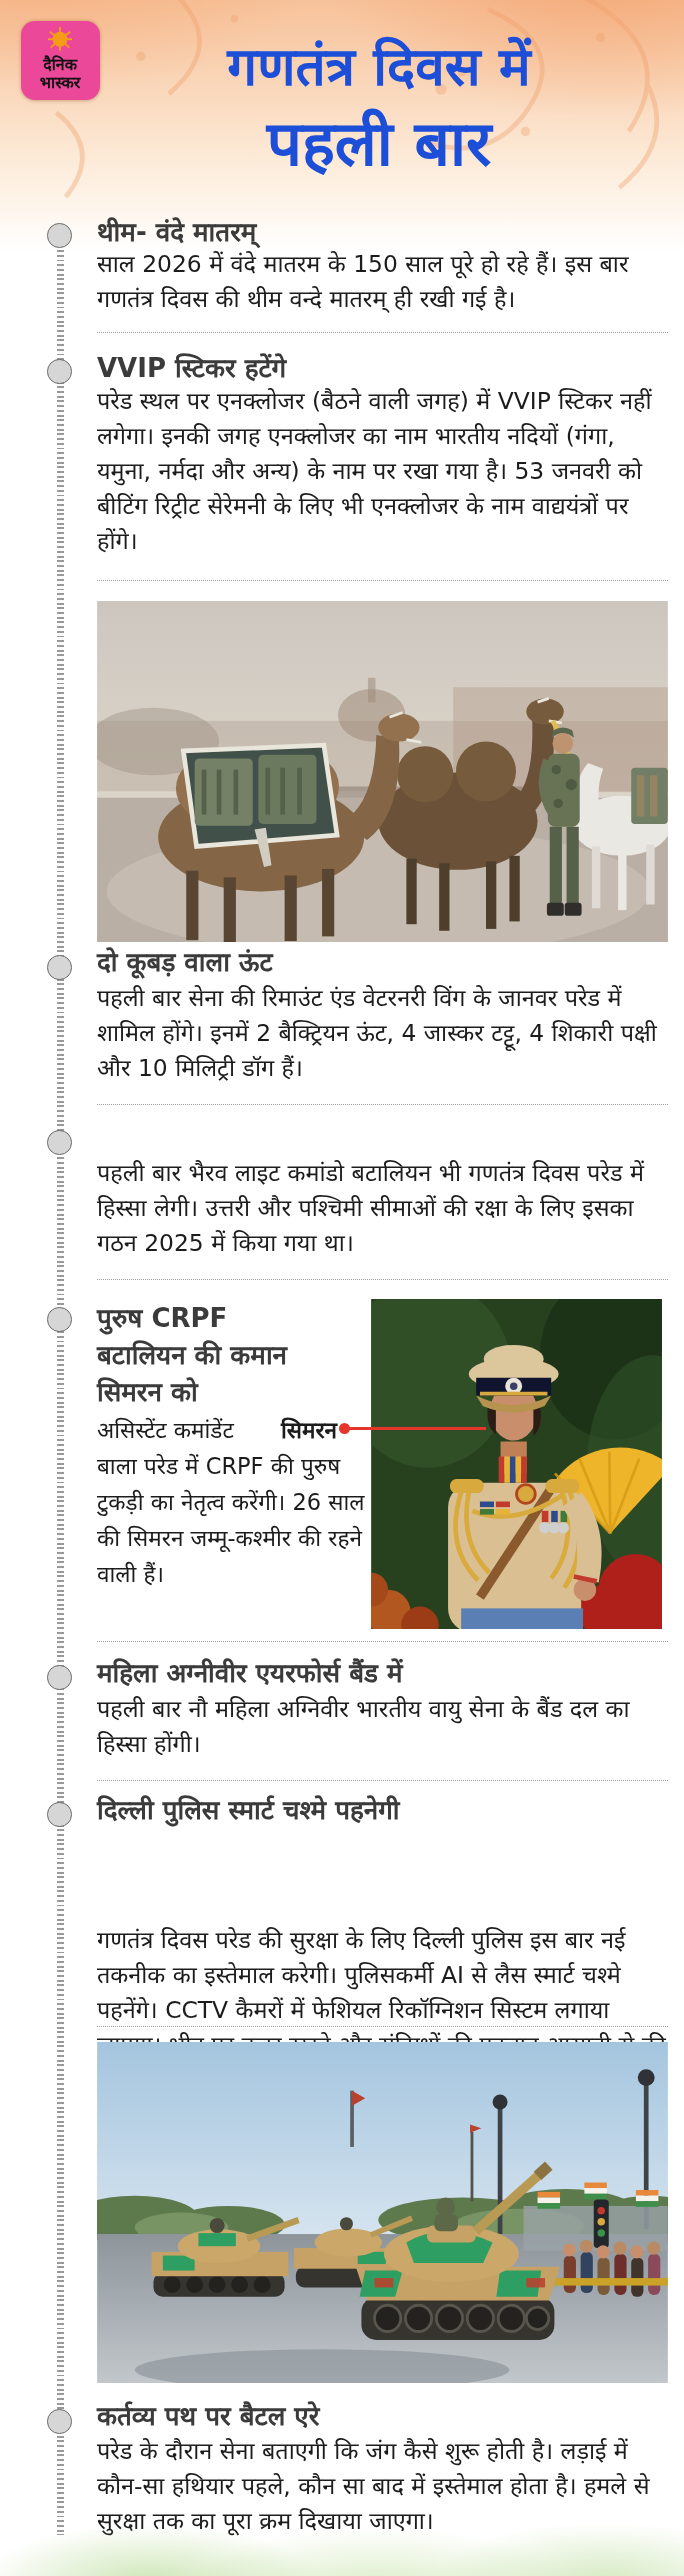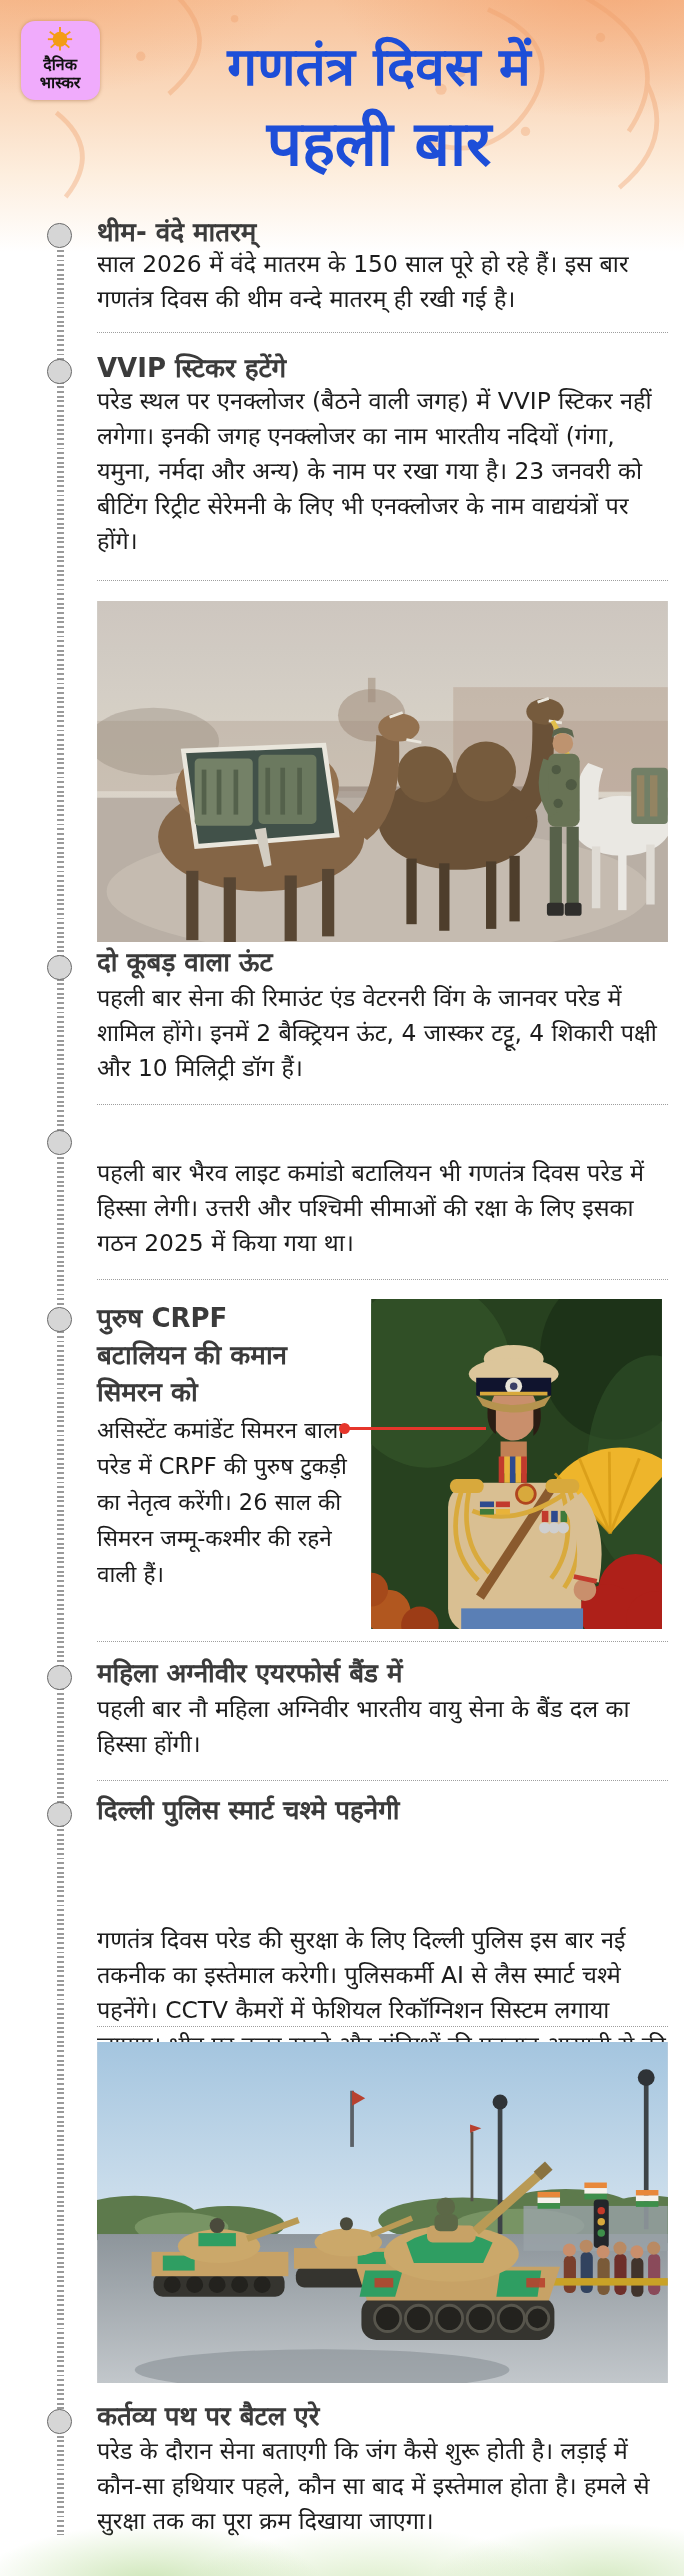--- a/index.html
+++ b/index.html
@@ -6,21 +6,21 @@
   .page{position:relative;width:685px;height:2576px;overflow:hidden;
         font-family:"DejaVu Sans","Liberation Sans",sans-serif;background:#ffffff;}
 
   
   .header-bg{position:absolute;left:0;top:0;width:685px;height:263px;
     background:
       radial-gradient(ellipse 394px 206px at 88% -10%, rgba(242,151,94,.55), rgba(242,151,94,0) 70%),
       radial-gradient(ellipse 394px 188px at 6% -14%, rgba(243,163,108,.5), rgba(243,163,108,0) 70%),
       linear-gradient(180deg,#f7c29a 0%,#fad9bd 36%,#fdeede 66%,#ffffff 96%);}
   .header-swirls{position:absolute;left:0;top:0;}
-  .logo{position:absolute;left:20.6px;top:20.6px;width:79px;height:79px;background:#f0abfc;
+  .logo{position:absolute;left:20.6px;top:20.6px;width:79px;height:79px;background:#ec4899;
         border-radius:14px;box-shadow:0 0.9px 3.8px rgba(120,60,10,.35);text-align:center;}
   .logo-sun{margin-top:6.6px;}
   .logo-txt{font-weight:bold;color:#121212;font-size:16px;line-height:18px;letter-spacing:0;}
   .title{position:absolute;left:89px;top:28px;width:580px;text-align:center;
          font-weight:bold;color:#1d4ed8;}
   .title .t1{font-size:53px;line-height:77px;}
   .title .t2{font-size:62px;line-height:77px;}
 
   
   .tl-line{position:absolute;left:57px;top:236px;width:6.6px;height:2299px;
@@ -31,21 +31,21 @@
   
   .sec-h{position:absolute;left:97px;width:574px;font-size:26px;font-weight:bold;
          color:#3b3b3b;line-height:38px;}
   .sec-b{position:absolute;left:97px;width:572px;font-size:23.4px;color:#1c1c1c;
          line-height:35px;}
   .sep{position:absolute;left:97px;width:571px;height:0;border-top:1.9px dotted #9e9e9e;}
   .photo{position:absolute;overflow:hidden;background:#ddd;}
   .photo svg{display:block;}
 
   .crpf-body{width:278px !important;font-size:22.5px !important;line-height:36px !important;}
-  .crpf-bold{font-weight:normal;}
+  .crpf-bold{font-weight:bold;margin-left:40px;}
   .pointer-line{position:absolute;left:347px;top:1427px;width:139px;height:2.8px;background:#e6352b;}
   .pointer-dot{position:absolute;left:339px;top:1423px;width:11.3px;height:11.3px;border-radius:50%;background:#e6352b;}
 
   .bottom-green{position:absolute;left:0;bottom:0;width:685px;height:141px;
     background:
       radial-gradient(ellipse 244px 84px at 22% 105%, rgba(144,199,94,.45), rgba(144,199,94,0) 70%),
       radial-gradient(ellipse 281px 94px at 55% 112%, rgba(160,208,110,.4), rgba(160,208,110,0) 70%),
       radial-gradient(ellipse 244px 84px at 88% 104%, rgba(144,199,94,.38), rgba(144,199,94,0) 70%);}
 </style>
 </head>
@@ -103,21 +103,21 @@
   <div class="bullet" style="top:1307px"></div>
   <div class="bullet" style="top:1665px"></div>
   <div class="bullet" style="top:1802px"></div>
   <div class="bullet" style="top:2409px"></div>
 
   <div class="sec-h" style="top:213px">थीम- वंदे मातरम्</div>
   <div class="sec-b" style="top:247px">साल 2026 में वंदे मातरम के 150 साल पूरे हो रहे हैं। इस बार गणतंत्र दिवस की थीम वन्दे मातरम् ही रखी गई है।</div>
   <div class="sep" style="top:332px"></div>
 
   <div class="sec-h" style="top:349px">VVIP स्टिकर हटेंगे</div>
-  <div class="sec-b" style="top:384px">परेड स्थल पर एनक्लोजर (बैठने वाली जगह) में VVIP स्टिकर नहीं लगेगा। इनकी जगह एनक्लोजर का नाम भारतीय नदियों (गंगा, यमुना, नर्मदा और अन्य) के नाम पर रखा गया है। 23 जनवरी को बीटिंग रिट्रीट सेरेमनी के लिए भी एनक्लोजर के नाम वाद्ययंत्रों पर होंगे।</div>
+  <div class="sec-b" style="top:384px">परेड स्थल पर एनक्लोजर (बैठने वाली जगह) में VVIP स्टिकर नहीं लगेगा। इनकी जगह एनक्लोजर का नाम भारतीय नदियों (गंगा, यमुना, नर्मदा और अन्य) के नाम पर रखा गया है। 53 जनवरी को बीटिंग रिट्रीट सेरेमनी के लिए भी एनक्लोजर के नाम वाद्ययंत्रों पर होंगे।</div>
   <div class="sep" style="top:580px"></div>
 
   <div class="photo" style="left:97px;top:601px;width:571px;height:341px" aria-label="republic-day-camel-parade-photo">
     <svg width="571" height="341" viewBox="0 0 609 364">
       <defs>
         <linearGradient id="fog" x1="0" y1="0" x2="0" y2="1">
           <stop offset="0" stop-color="#c9c2ba"></stop>
             <stop offset="0.55" stop-color="#d9d2c6"></stop>
             <stop offset="1" stop-color="#b9b0a5"></stop>
         </linearGradient>

